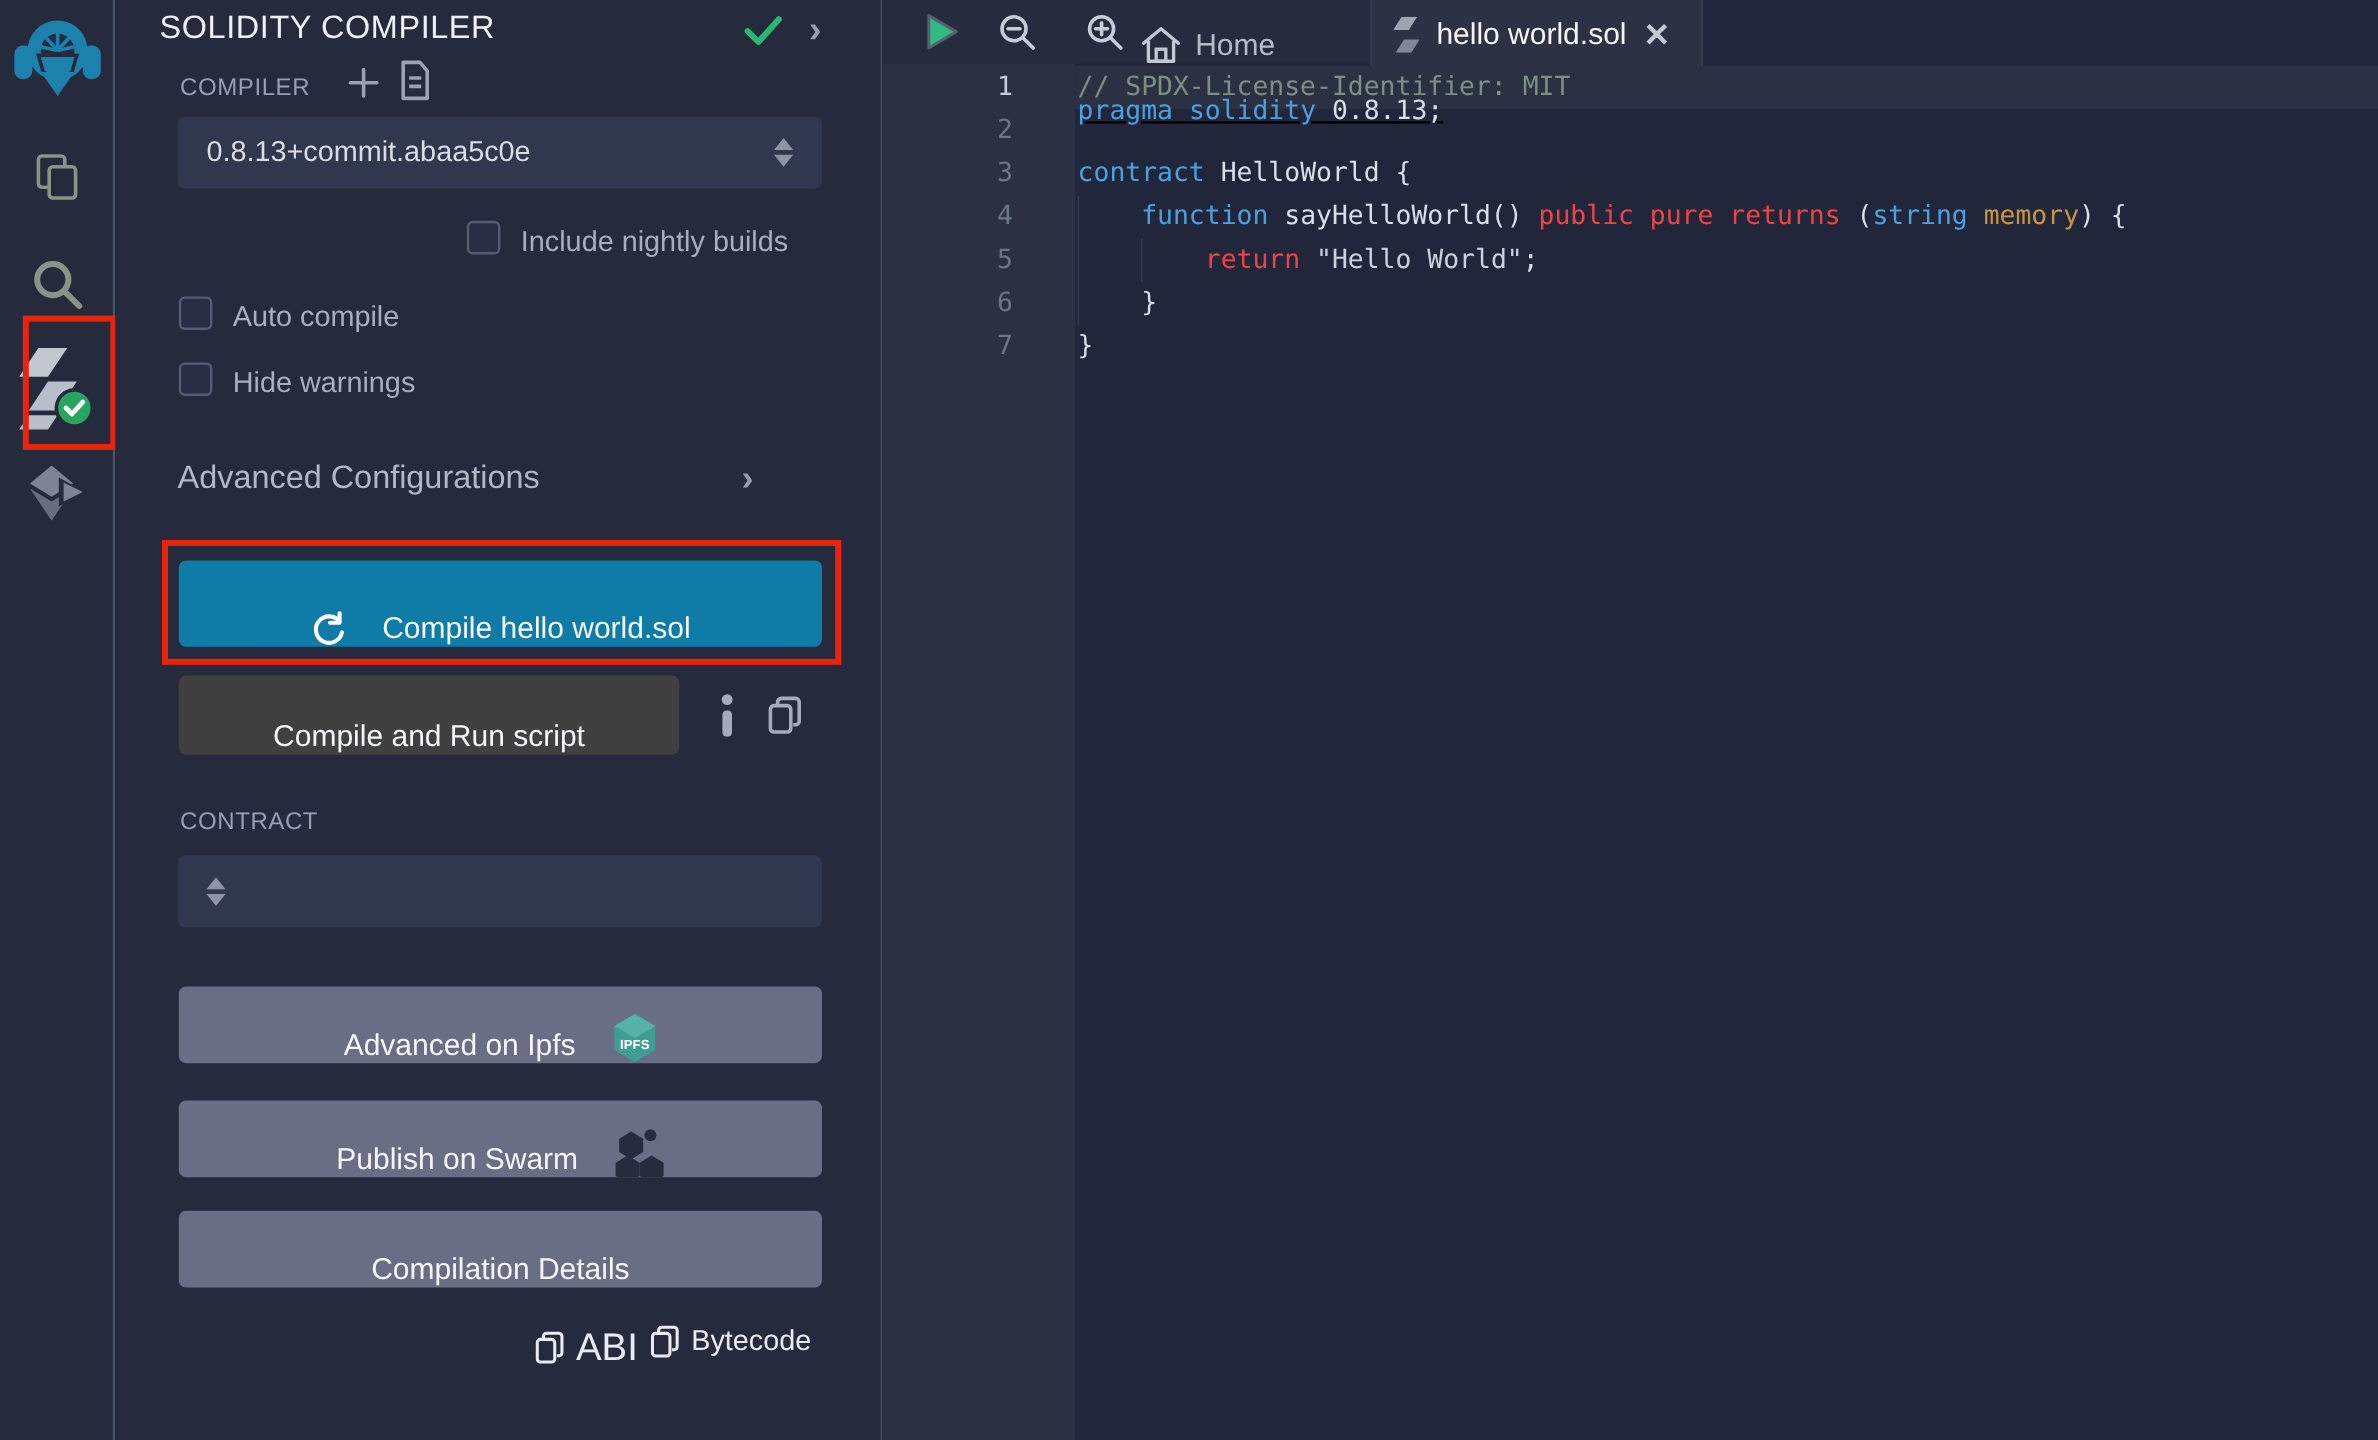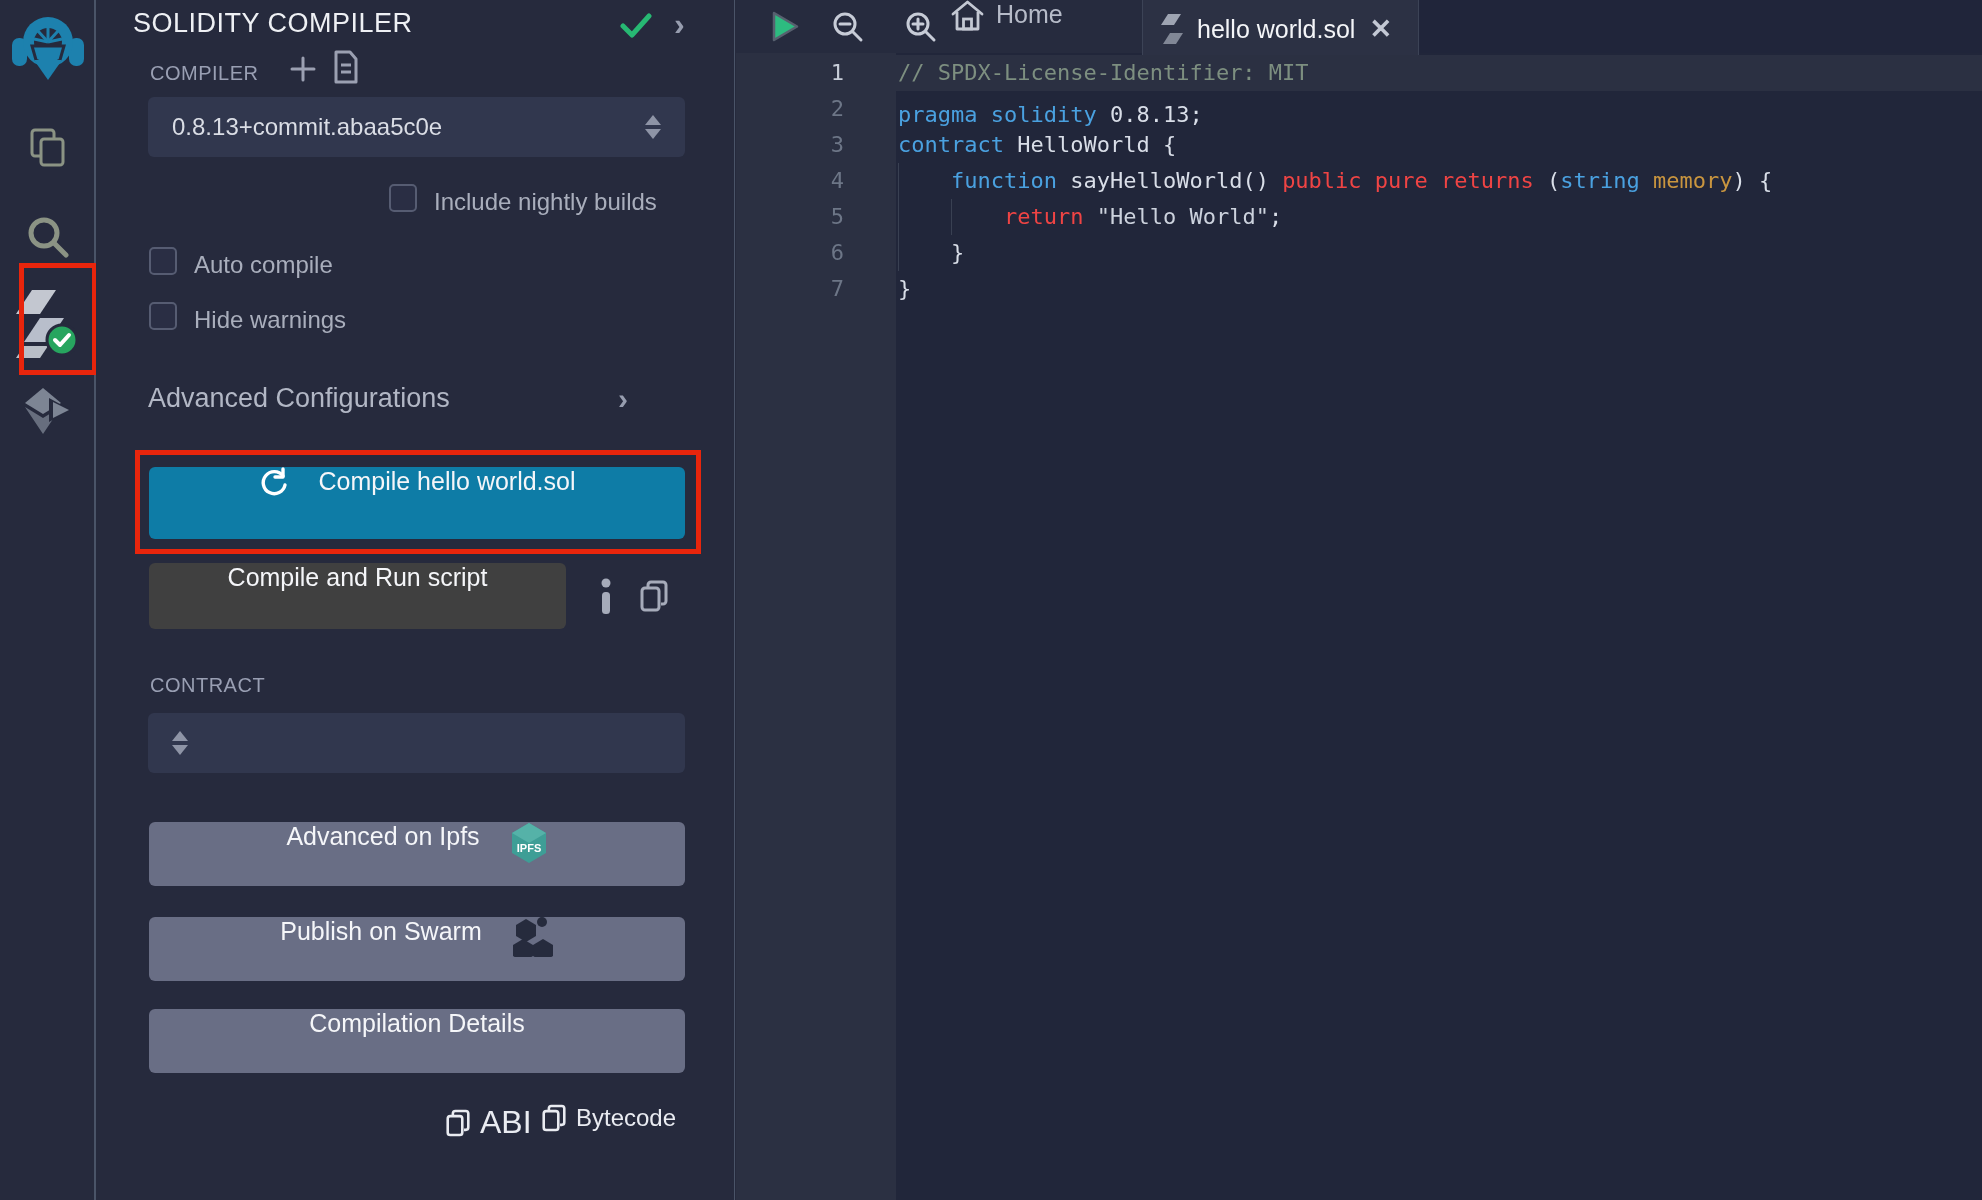--- a/index.html
+++ b/index.html
@@ -33,21 +33,21 @@
   .dropdown .dd-text { font-size:24px; color:#dadde5; flex:1; white-space:nowrap; overflow:hidden; }
   .dd-arrows { display:flex; flex-direction:column; gap:4px; align-items:center; }
   .dd-arrows .up { width:0;height:0;border-left:8px solid transparent;border-right:8px solid transparent;border-bottom:10px solid #8e94a6; }
   .dd-arrows .down { width:0;height:0;border-left:8px solid transparent;border-right:8px solid transparent;border-top:10px solid #8e94a6; }
   .checkbox {
     position:absolute; width:28px; height:28px; border:2px solid #565c72; border-radius:5px;
     background:#2a2e44; cursor:pointer;
   }
   .cb-label { position:absolute; font-size:24px; color:#a9aebc; cursor:default; }
   .btn {
-    position:absolute; display:flex; align-items:flex-start; justify-content:center;
+    position:absolute; display:flex; align-items:flex-end; justify-content:center;
     border-radius:6px; color:#f5f6f9; font-size:25px; cursor:pointer; gap:30px; border:none;
     font-family:"Liberation Sans", sans-serif;
   }
   .btn-primary { background:#0e7ca6; }
   .btn-dark    { background:#404040; }
   .btn-gray    { background:#696e85; }
   .anno-rect { position:absolute; border:5px solid #e8250c; pointer-events:none; }
   .copy-glyph { display:inline-block; }
 
   
@@ -55,21 +55,21 @@
   #tab-bar { position:absolute; left:0; top:0; width:100%; height:53px; background:#262b3e; }
   #tab-bar-right { position:absolute; left:683px; top:0; right:0; height:53px; background:#20253a; }
   #active-tab {
     position:absolute; left:406px; top:0; width:277px; height:58px; background:#2c3144;
     border-left:1px solid #3c4356; border-right:1px solid #3c4356;
     display:flex; align-items:center; padding:0 18px; gap:14px; cursor:pointer;
   }
   #active-tab .tab-label { font-size:25px; color:#f4f5f8; white-space:nowrap; }
   #active-tab .tab-close { font-size:27px; color:#c3c8d4; font-weight:bold; line-height:1; }
   .tb-icon { position:absolute; top:0; height:53px; display:flex; align-items:center; cursor:pointer; }
-  #home-tab { position:absolute; top:0; height:53px; left:215px; display:flex; align-items:flex-start; gap:12px; cursor:pointer; }
+  #home-tab { position:absolute; top:0; height:53px; left:215px; display:flex; align-items:flex-end; gap:12px; cursor:pointer; }
   #home-tab .home-label { font-size:25px; color:#b6bbc8; }
 
   #editor-body { position:absolute; left:0; top:53px; width:100%; height:1147px; }
   #gutter { position:absolute; left:0; top:0; width:160px; height:100%; background:#2b3042; }
   #code-area { position:absolute; left:160px; top:0; right:0; height:100%; }
   #current-line { position:absolute; left:160px; top:2px; right:0; height:36px; background:#2b3042; }
   .gut-num {
     position:absolute; right:52px; height:36px; line-height:36px; text-align:right;
     font-family:"DejaVu Sans Mono", monospace; font-size:22px; color:#6d7687;
   }
@@ -314,21 +314,21 @@
           <div class="gut-num" style="top: 110px;">4</div>
           <div class="gut-num" style="top: 146px;">5</div>
           <div class="gut-num" style="top: 182px;">6</div>
           <div class="gut-num" style="top: 218px;">7</div>
         </div>
       <div id="code-area">
         <div class="indent-guide" style="left:2px; top:110px; height:108px;"></div>
         <div class="indent-guide" style="left:55px; top:146px; height:36px;"></div>
         <div id="code-lines">
             <div class="code-line" style="top: 2px;"><span class="tk-comment">// SPDX-License-Identifier: MIT</span></div>
-            <div class="code-line" style="top: 44px;"><span class="tk-kw">pragma</span><span class="tk-plain"> </span><span class="tk-kw">solidity</span><span class="tk-plain"> 0.8.13;</span></div>
+            <div class="code-line" style="top: 22px; text-decoration: underline;"><span class="tk-kw">pragma</span><span class="tk-plain"> </span><span class="tk-kw">solidity</span><span class="tk-plain"> 0.8.13;</span></div>
             <div class="code-line" style="top: 74px;"><span class="tk-kw">contract</span><span class="tk-plain"> HelloWorld {</span></div>
             <div class="code-line" style="top: 110px;"><span class="tk-plain">    </span><span class="tk-kw">function</span><span class="tk-plain"> sayHelloWorld() </span><span class="tk-grn">public</span><span class="tk-plain"> </span><span class="tk-grn">pure</span><span class="tk-plain"> </span><span class="tk-grn">returns</span><span class="tk-plain"> (</span><span class="tk-kw">string</span><span class="tk-plain"> </span><span class="tk-orn">memory</span><span class="tk-plain">) {</span></div>
             <div class="code-line" style="top: 146px;"><span class="tk-plain">        </span><span class="tk-grn">return</span><span class="tk-plain"> </span><span class="tk-str">"Hello World"</span><span class="tk-plain">;</span></div>
             <div class="code-line" style="top: 182px;"><span class="tk-plain">    }</span></div>
             <div class="code-line" style="top: 218px;"><span class="tk-plain">}</span></div>
           </div>
       </div>
     </div>
   </div>
 

